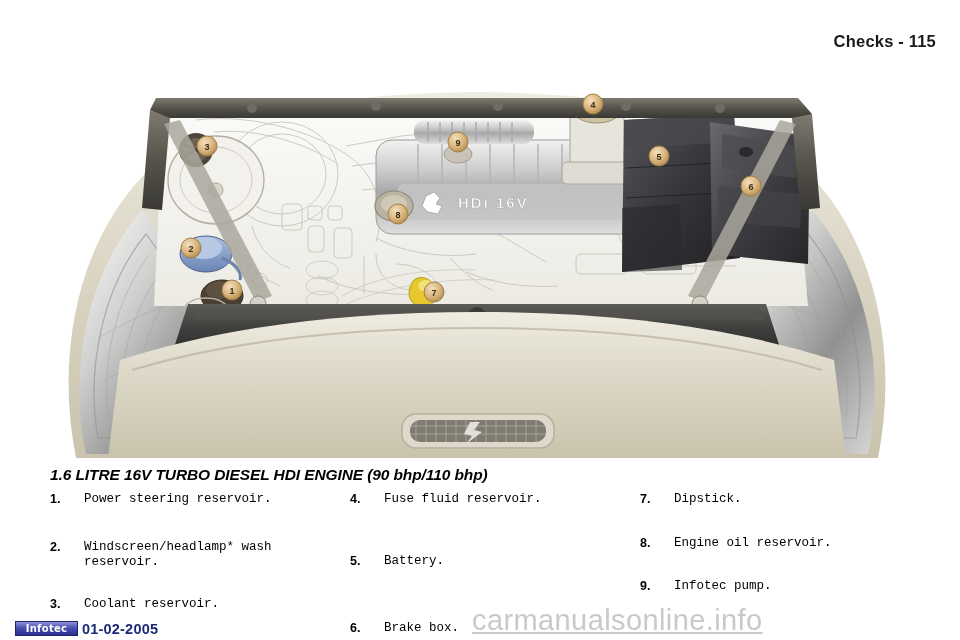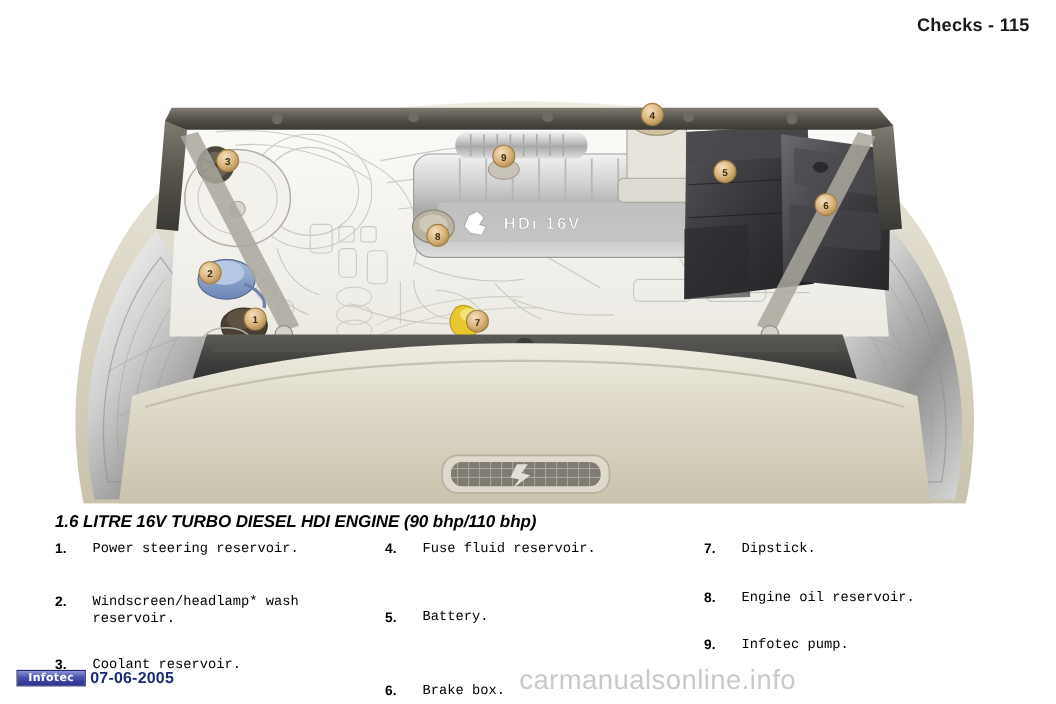--- a/index.html
+++ b/index.html
@@ -7,21 +7,21 @@
   body {
     background:#ffffff;
     font-family:"Liberation Sans", sans-serif;
     color:#000;
     position:relative;
     overflow:hidden;
   }
 
   
   .page-header{
-    position:absolute; top:14px; right:24px;
+    position:absolute; top:32px; right:24px;
     font-size:16.5px; font-weight:bold; letter-spacing:.2px;
     color:#1a1a1a;
   }
 
   
   .illustration{
     position:absolute; left:46px; top:58px;
     width:862px; height:400px;
     overflow:hidden;
   }
@@ -52,27 +52,27 @@
   .legend-label{
     font-size:12.5px; color:#000; line-height:1.25;font-family:Liberation Mono, monospace;
   }
   .footnote{
     font-size:12px; color:#000; line-height:1.25;
   }
 
   
   .watermark{
     position:absolute; left:472px; top:604px;
-    font-size:25px; color:#c9c9c9; letter-spacing:.4px;
-    white-space:nowrap; pointer-events:none;
+    font-size:29px; color:#c9c9c9; letter-spacing:.4px;
+    white-space:nowrap; pointer-events:none;text-decoration:underline;
   }
 
   
   .footer{
-    position:absolute; left:0; bottom:12px; width:830px; height:26px;
+    position:absolute; left:0; bottom:0; width:830px; height:26px;
   }
   .brand-badge{
     position:absolute; left:15px; bottom:4px;
     width:63px; height:15px;
     background:linear-gradient(180deg,#8e93d6 0%,#4b51b0 45%,#2a2f8e 100%);
     border:1px solid #20246e;
     display:flex; align-items:center; justify-content:center;
   }
   .brand-badge span{
     font-size:10px; font-weight:bold; color:#ffffff;
@@ -486,14 +486,14 @@
   </div>
 
 </div>
 
 <div class="watermark">carmanualsonline.info</div>
 
 <div class="footer">
   <div class="brand-badge">
     <span>Infotec</span>
   </div>
-  <div class="footer-date">07-06-2005</div>
+  <div class="footer-date">01-02-2005</div>
 </div>
 
 </body></html>

